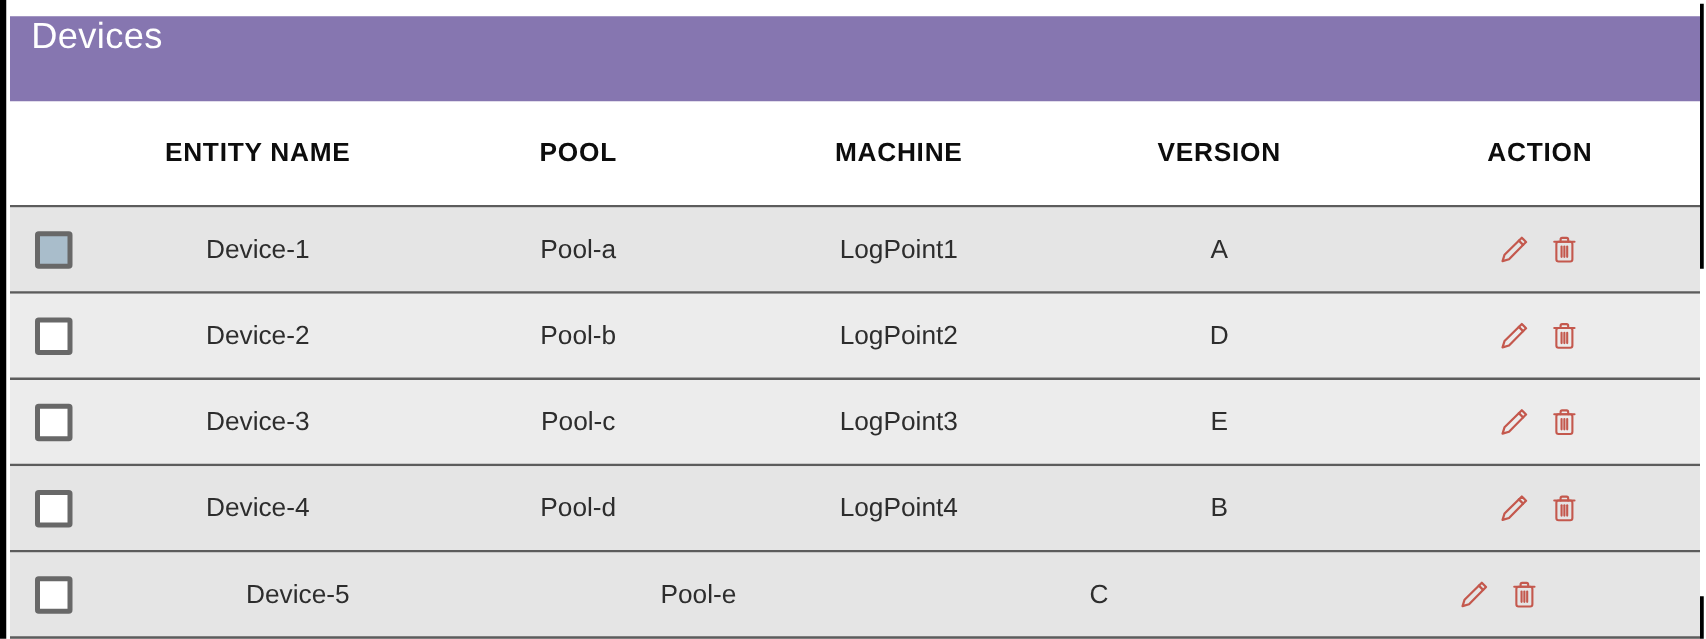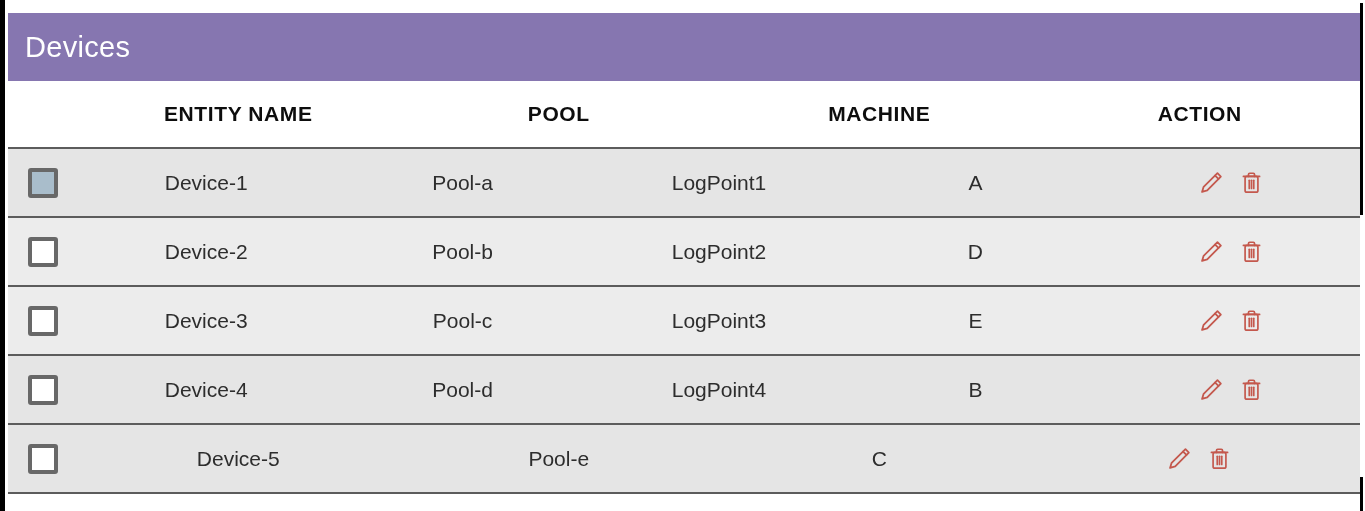--- a/index.html
+++ b/index.html
@@ -33,35 +33,35 @@
     width: 3px; height: 34px;
     background: #000;
   }
   .panel {
     position: absolute; left: 8px; top: 13px;
     width: 1352px;
   }
   .panel-header {
     height: 68px;
     background: var(--accent);
-    display: flex; align-items: center;
+    display: flex; align-items: flex-start;
     padding-left: 17px;
   }
   .panel-title {
     color: #ffffff;
     font-size: 29px;
     letter-spacing: 0.3px;
   }
   .row {
     display: flex;
     align-items: center;
     width: 100%;
   }
   .header-row {
-    height: 68px;
+    height: 85px;
     border-bottom: 2px solid var(--separator);
   }
   .data-row {
     height: 69px;
     border-bottom: 2px solid var(--separator);
     background: #e5e5e5;
   }
   .data-row.alt { background: var(--row-alt-bg); }
   .col-check {
     width: 70px;
@@ -117,20 +117,21 @@
 
   <div class="panel-header">
     <span class="panel-title">Devices</span>
   </div>
 
   <div class="row header-row">
     <div class="col-check"></div>
     <div class="col">ENTITY NAME</div>
     <div class="col">POOL</div>
     <div class="col">MACHINE</div>
+    <div class="col">VERSION</div>
     <div class="col">ACTION</div>
   </div>
 
   <div class="row data-row">
     <div class="col-check">
       <span class="checkbox filled"></span>
     </div>
     <div class="col">Device-1</div>
     <div class="col">Pool-a</div>
     <div class="col">LogPoint1</div>

